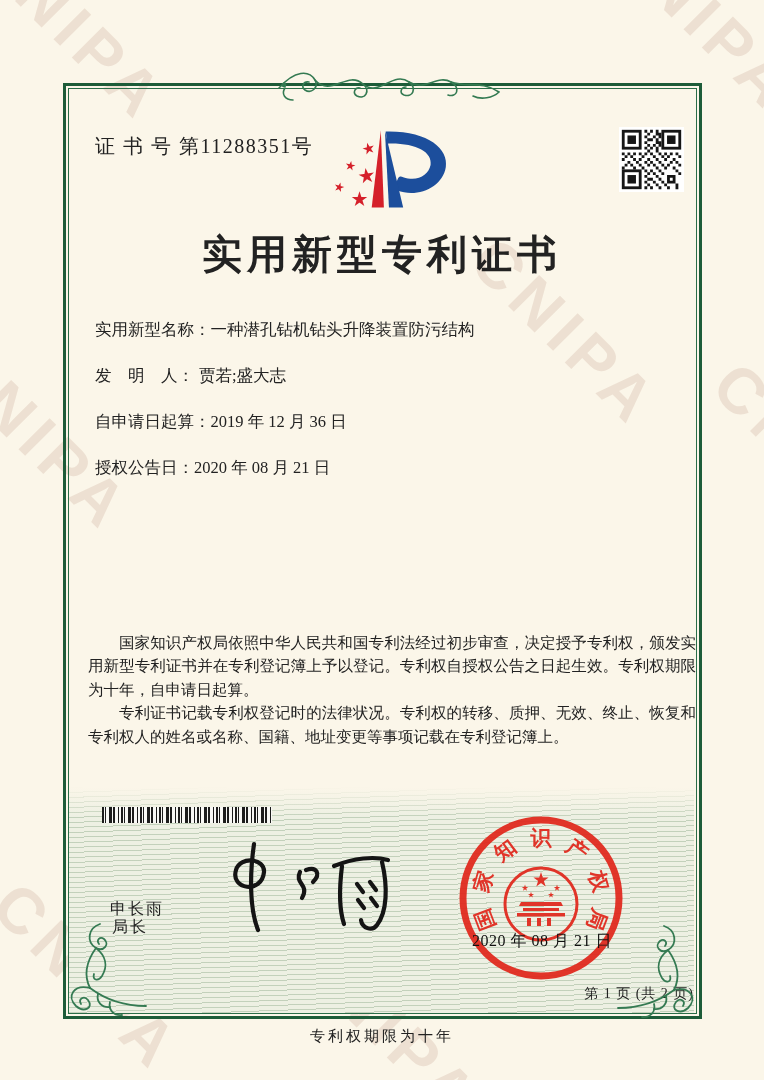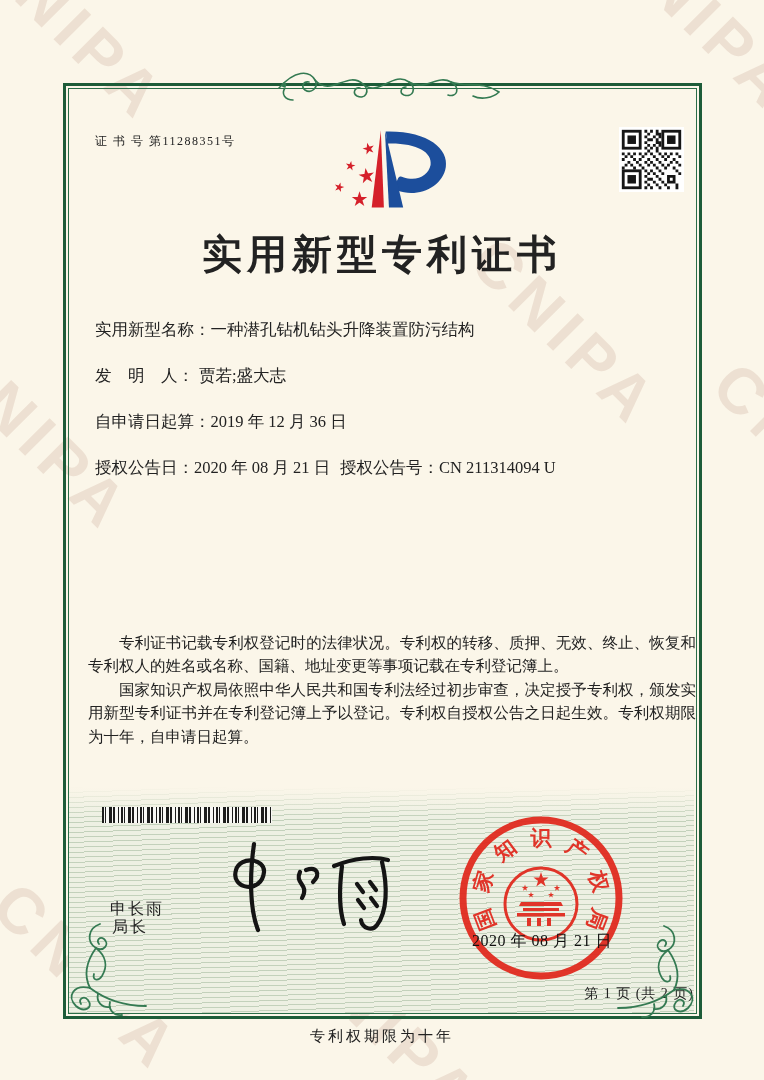--- a/index.html
+++ b/index.html
@@ -17,21 +17,21 @@
          border:3px solid #1d5c39;z-index:5;pointer-events:none;}
   .frame::after{content:"";position:absolute;inset:2px;border:1px solid #2a6e49;}
 
   
   .band{position:absolute;left:69px;top:787px;width:625px;height:226px;z-index:1;
         background-color:#edf0e3;
         background-image:repeating-linear-gradient(178deg,rgba(125,158,122,.38) 0 1px,rgba(0,0,0,0) 1px 5px);}
   .band::before{content:"";position:absolute;left:0;right:0;top:0;height:30px;
         background:linear-gradient(#fbf6e9,rgba(251,246,233,0));}
 
-  .cert-no{left:95px;top:133px;font-size:12px;letter-spacing:1.5px;z-index:3;}
+  .cert-no{left:95px;top:133px;font-size:20px;letter-spacing:1.5px;z-index:3;}
   .title{left:0;top:227px;width:764px;text-align:center;font-size:40px;font-weight:700;
          letter-spacing:5px;z-index:3;}
 
   .fields{left:95px;top:320px;width:575px;z-index:3;font-size:16.5px;line-height:19px;}
   .frow{margin-bottom:27px;white-space:nowrap;}
   .flabel{display:inline-block;min-width:104px;}
   .grant{position:relative;white-space:nowrap;}
   .grant-no{position:absolute;left:245px;top:0;}
 
   .paras{left:88px;top:631px;width:608px;z-index:3;font-size:15.5px;line-height:23.4px;
@@ -146,27 +146,26 @@
   </svg>
 
   <div class="abs title">实用新型专利证书</div>
 
   <div class="abs fields">
     <div class="frow"><span class="flabel">实用新型名称：</span><span>一种潜孔钻机钻头升降装置防污结构</span></div>
     <div class="frow"><span class="flabel">发　明　人：</span><span>贾若;盛大志</span></div>
     <div class="frow"><span class="flabel">自申请日起算：</span><span>2019 年 12 月 36 日</span></div>
     <div class="frow grant">
       <span>授权公告日：</span><span>2020 年 08 月 21 日</span>
-      <span class="grant-no"><span>授权公告号：</span><span>CN 211314094 U</span></span>
     </div>
   </div>
 
   <div class="abs paras">
+    <p>国家知识产权局依照中华人民共和国专利法经过初步审查，决定授予专利权，颁发实用新型专利证书并在专利登记簿上予以登记。专利权自授权公告之日起生效。专利权期限为十年，自申请日起算。</p>
     <p>专利证书记载专利权登记时的法律状况。专利权的转移、质押、无效、终止、恢复和专利权人的姓名或名称、国籍、地址变更等事项记载在专利登记簿上。</p>
-    <p>国家知识产权局依照中华人民共和国专利法经过初步审查，决定授予专利权，颁发实用新型专利证书并在专利登记簿上予以登记。专利权自授权公告之日起生效。专利权期限为十年，自申请日起算。</p>
   </div>
 
   <div class="abs barcode"></div>
 
   <div class="abs sig-label">局长</div>
   <div class="abs sig-name">申长雨</div>
 
   <svg class="abs sig-svg" width="185" height="112" viewBox="0 0 185 112">
     <g fill="none" stroke="#141414" stroke-width="4.2" stroke-linecap="round" stroke-linejoin="round">
       <path d="M32,12 C28,40 27,75 36,98"></path>

